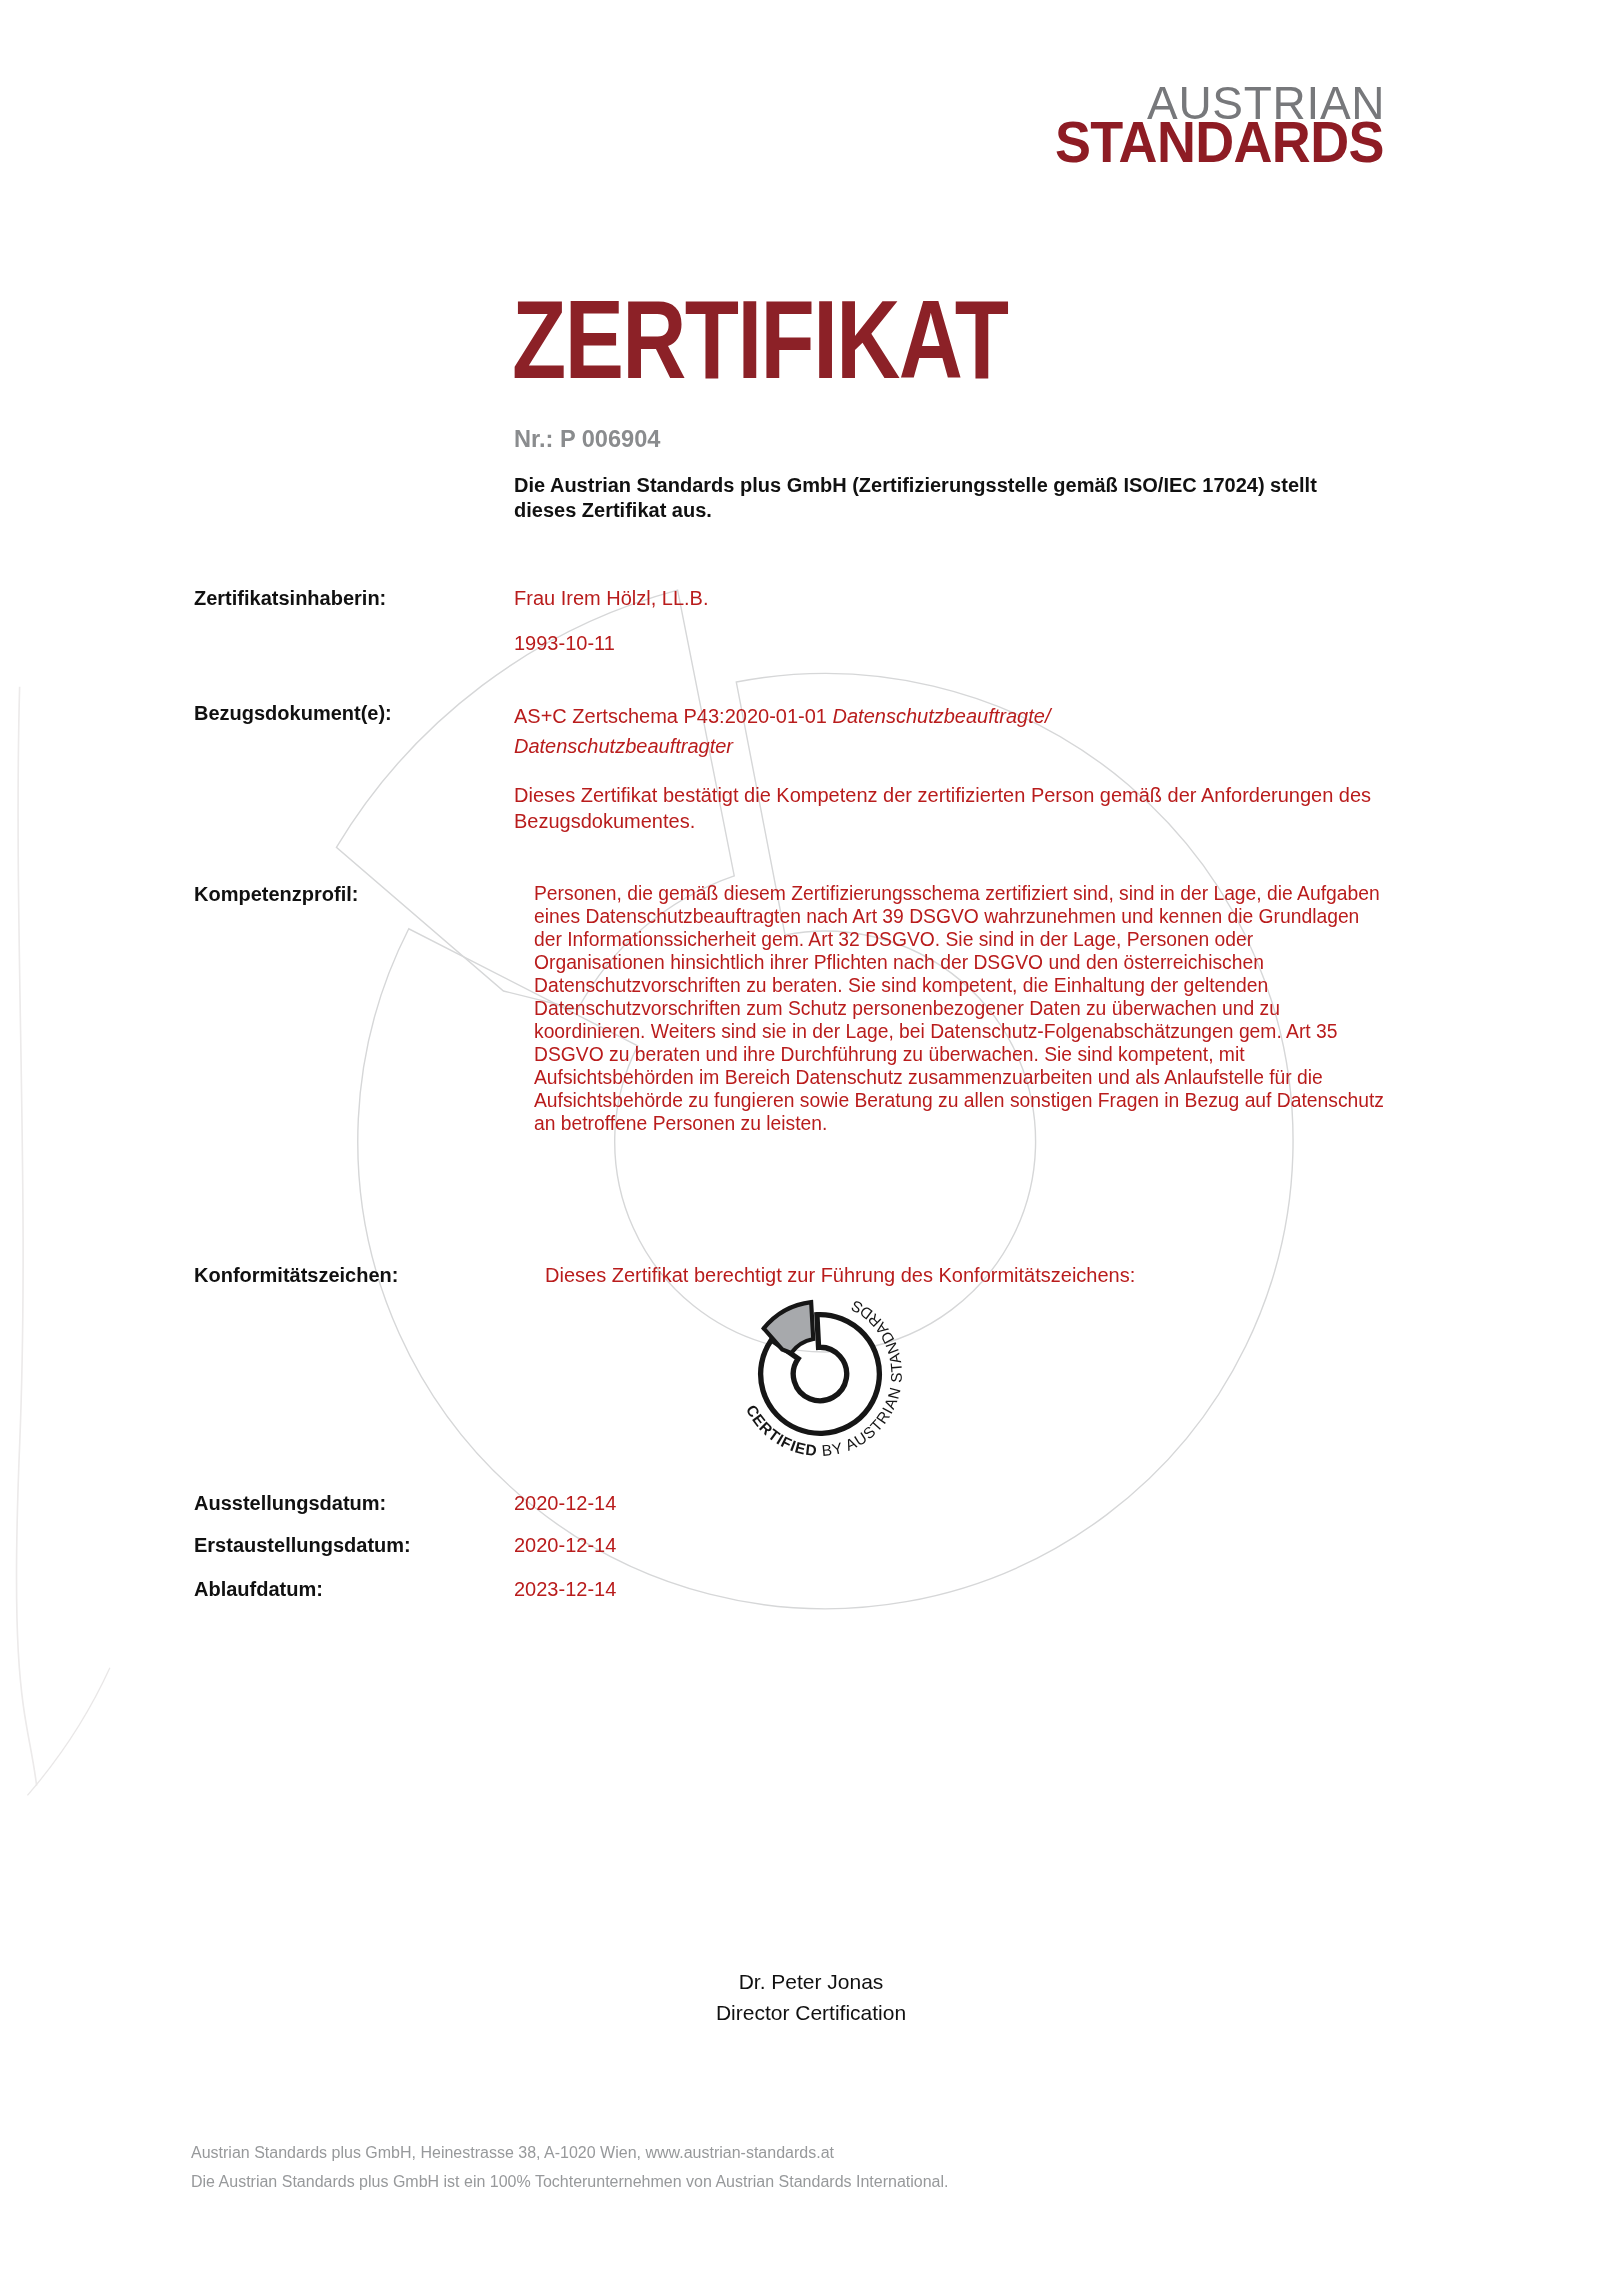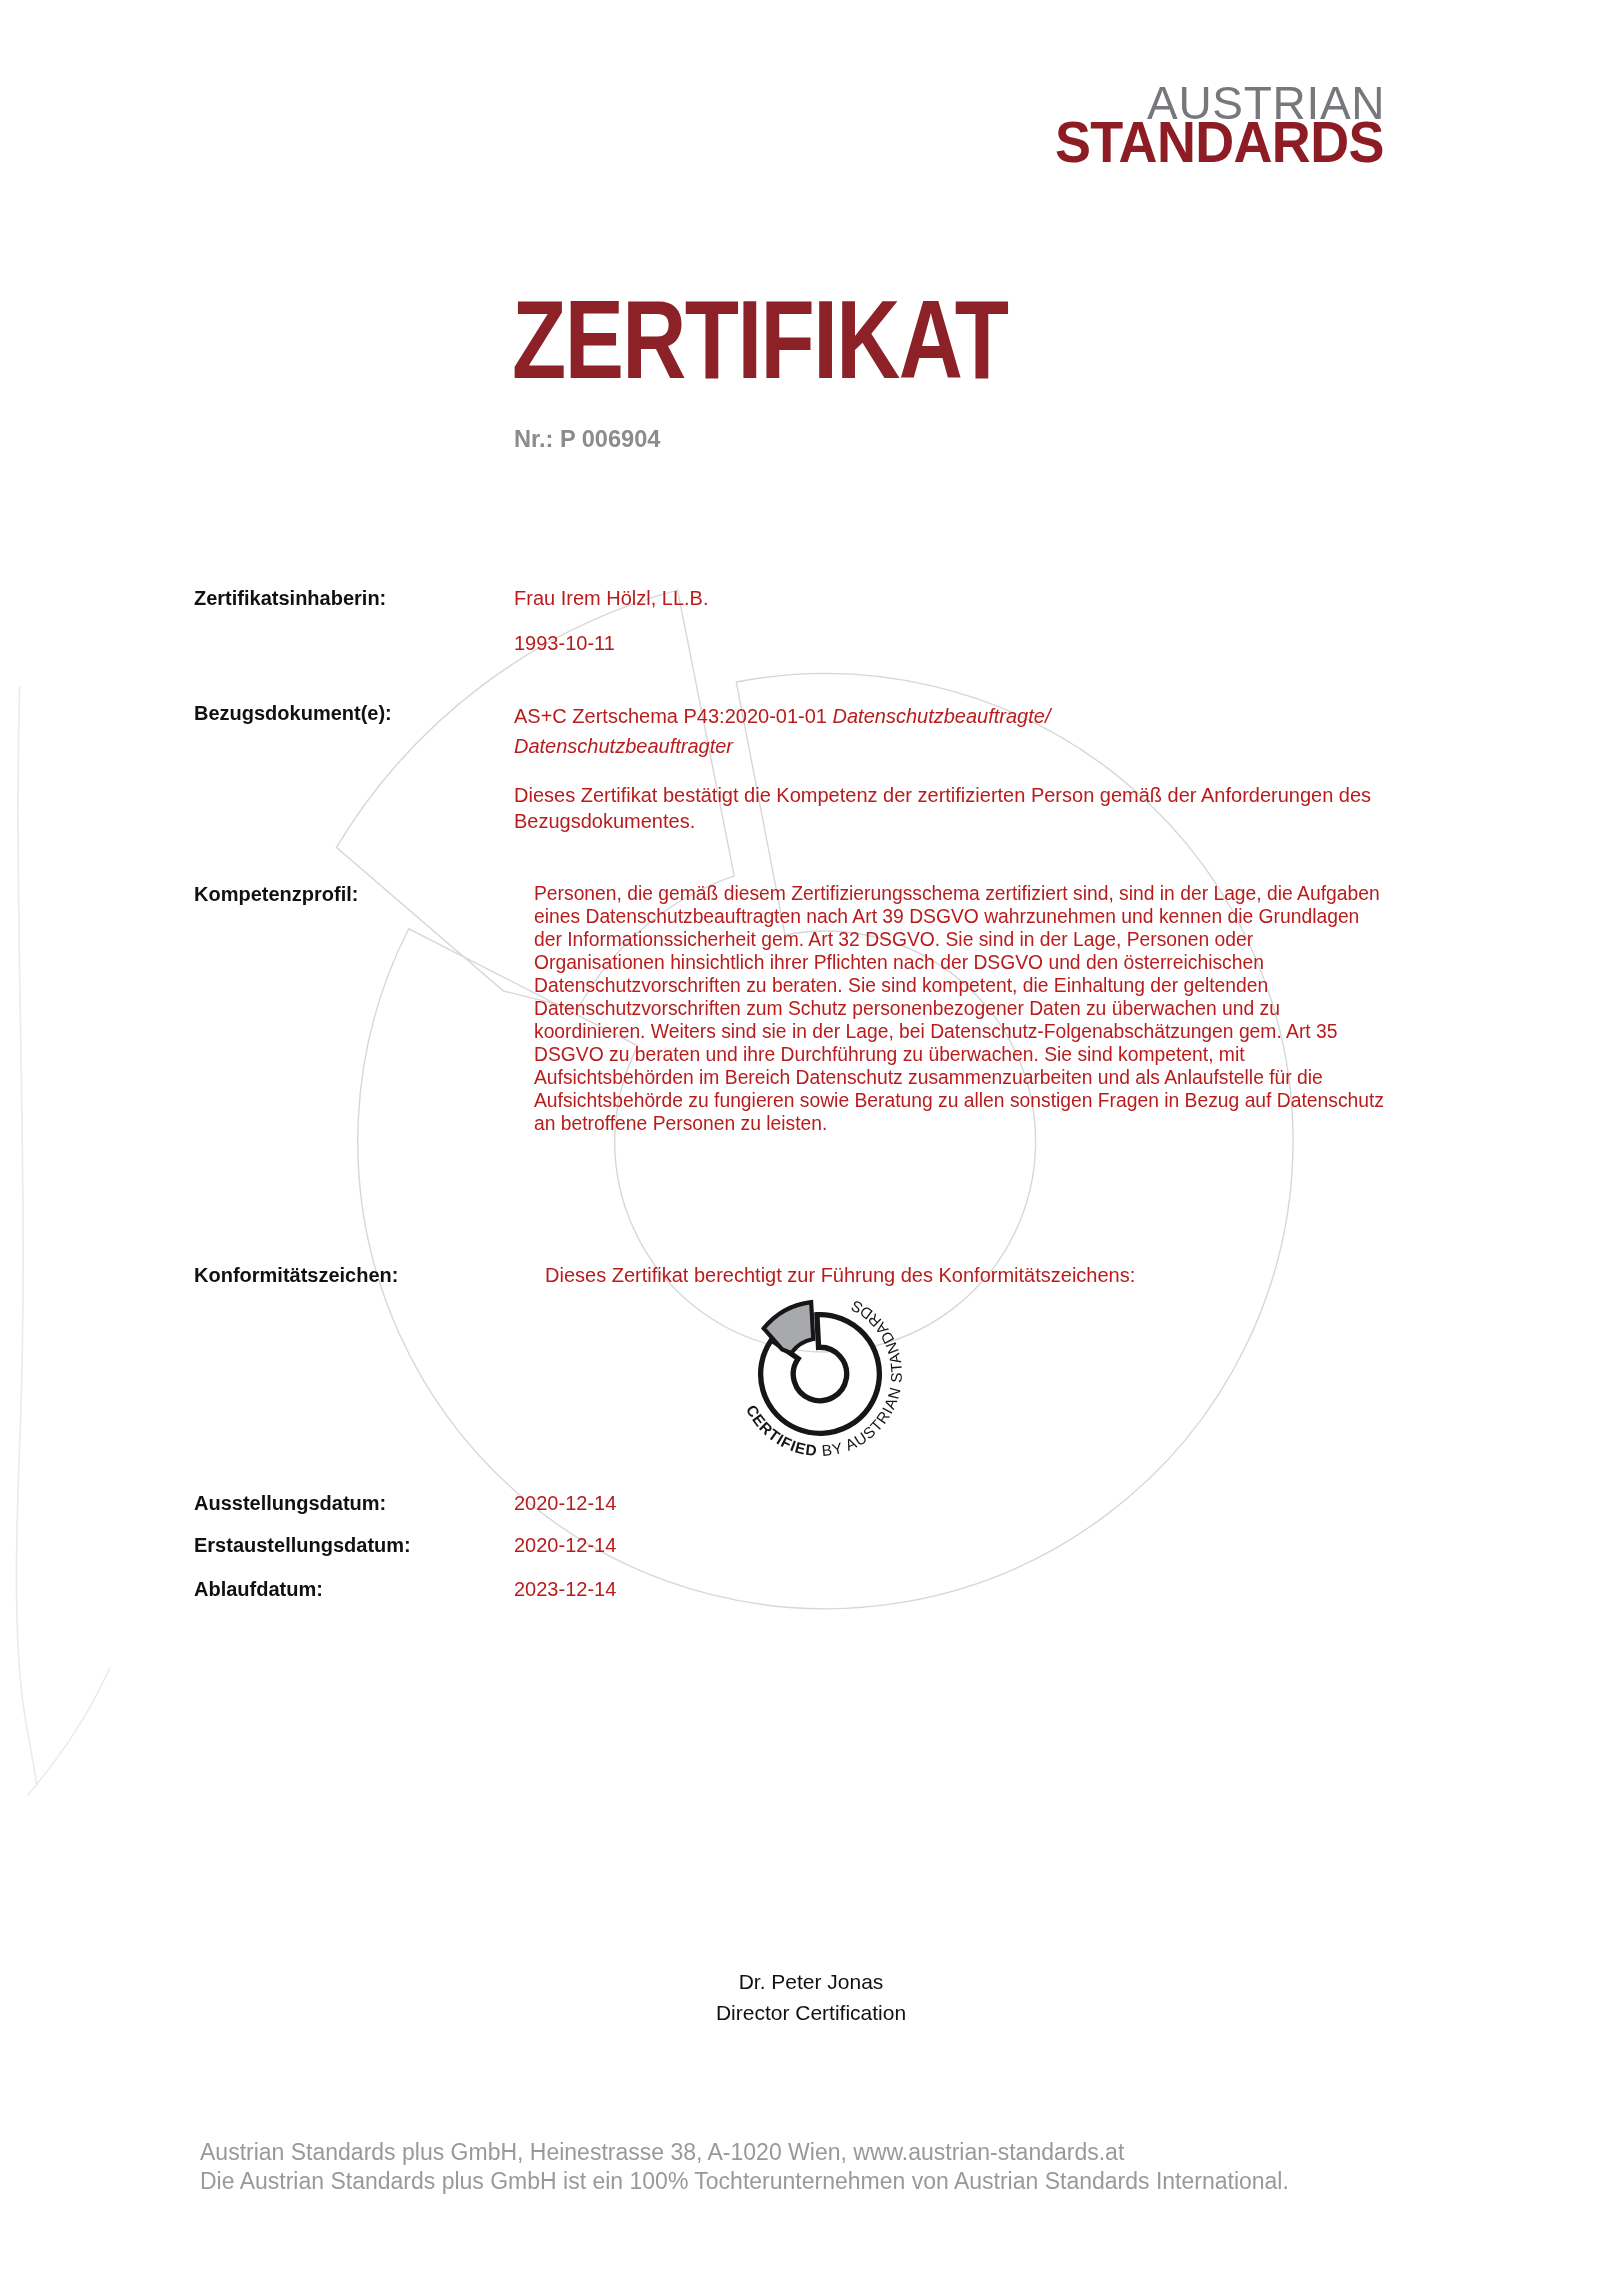--- a/index.html
+++ b/index.html
@@ -67,22 +67,22 @@
   .v-conf{top:1263px;width:870px;margin-left:31px;}
   .seal{position:absolute;left:725px;top:1279px;}
   .l-issue{top:1491px;}   .v-issue{top:1491px;}
   .l-first{top:1533px;}   .v-first{top:1533px;}
   .l-expiry{top:1577px;}  .v-expiry{top:1577px;}
   .signature{
     position:absolute;left:582px;top:1966px;width:458px;
     text-align:center;font-size:21px;line-height:31px;color:#111;
   }
   .footer{
-    position:absolute;left:200px;top:2138px;width:1243px;
-    font-size:23px;line-height:29px;color:#97999b;
+    position:absolute;left:191px;top:2138px;width:1243px;
+    font-size:16px;line-height:29px;color:#97999b;
   }
   .seal-text{font-family:"Liberation Sans", sans-serif;}
 </style>
 </head>
 <body>
 
 <div class="page">
 
   <svg width="0" height="0" style="position:absolute">
     <defs>
@@ -104,20 +104,21 @@
 
   <div class="logo-austrian">AUSTRIAN</div>
   <div class="logo-standards">STANDARDS</div>
   <svg class="logo-icon" width="98" height="128" viewBox="-105 -128 210 233" preserveAspectRatio="none">
     <use href="#as-ring" fill="#76777a"></use>
     <use href="#as-wedge" fill="#8e1c24"></use>
   </svg>
 
   <h1 class="doc-title">ZERTIFIKAT</h1>
   <div class="cert-no">Nr.: P 006904</div>
+  <p class="intro">Die Austrian Standards plus GmbH (Zertifizierungsstelle gemäß ISO/IEC 17024) stellt dieses Zertifikat aus.</p>
 
   <div class="field-label l-holder">Zertifikatsinhaberin:</div>
   <div class="field-value v-holder">Frau Irem Hölzl, LL.B.</div>
   <div class="field-value v-dob">1993-10-11</div>
 
   <div class="field-label l-ref">Bezugsdokument(e):</div>
   <div class="field-value v-ref">
     <span>AS+C Zertschema P43:2020-01-01 </span><em>Datenschutzbeauftragte/</em>
     <em class="em2">Datenschutzbeauftragter</em>
   </div>

